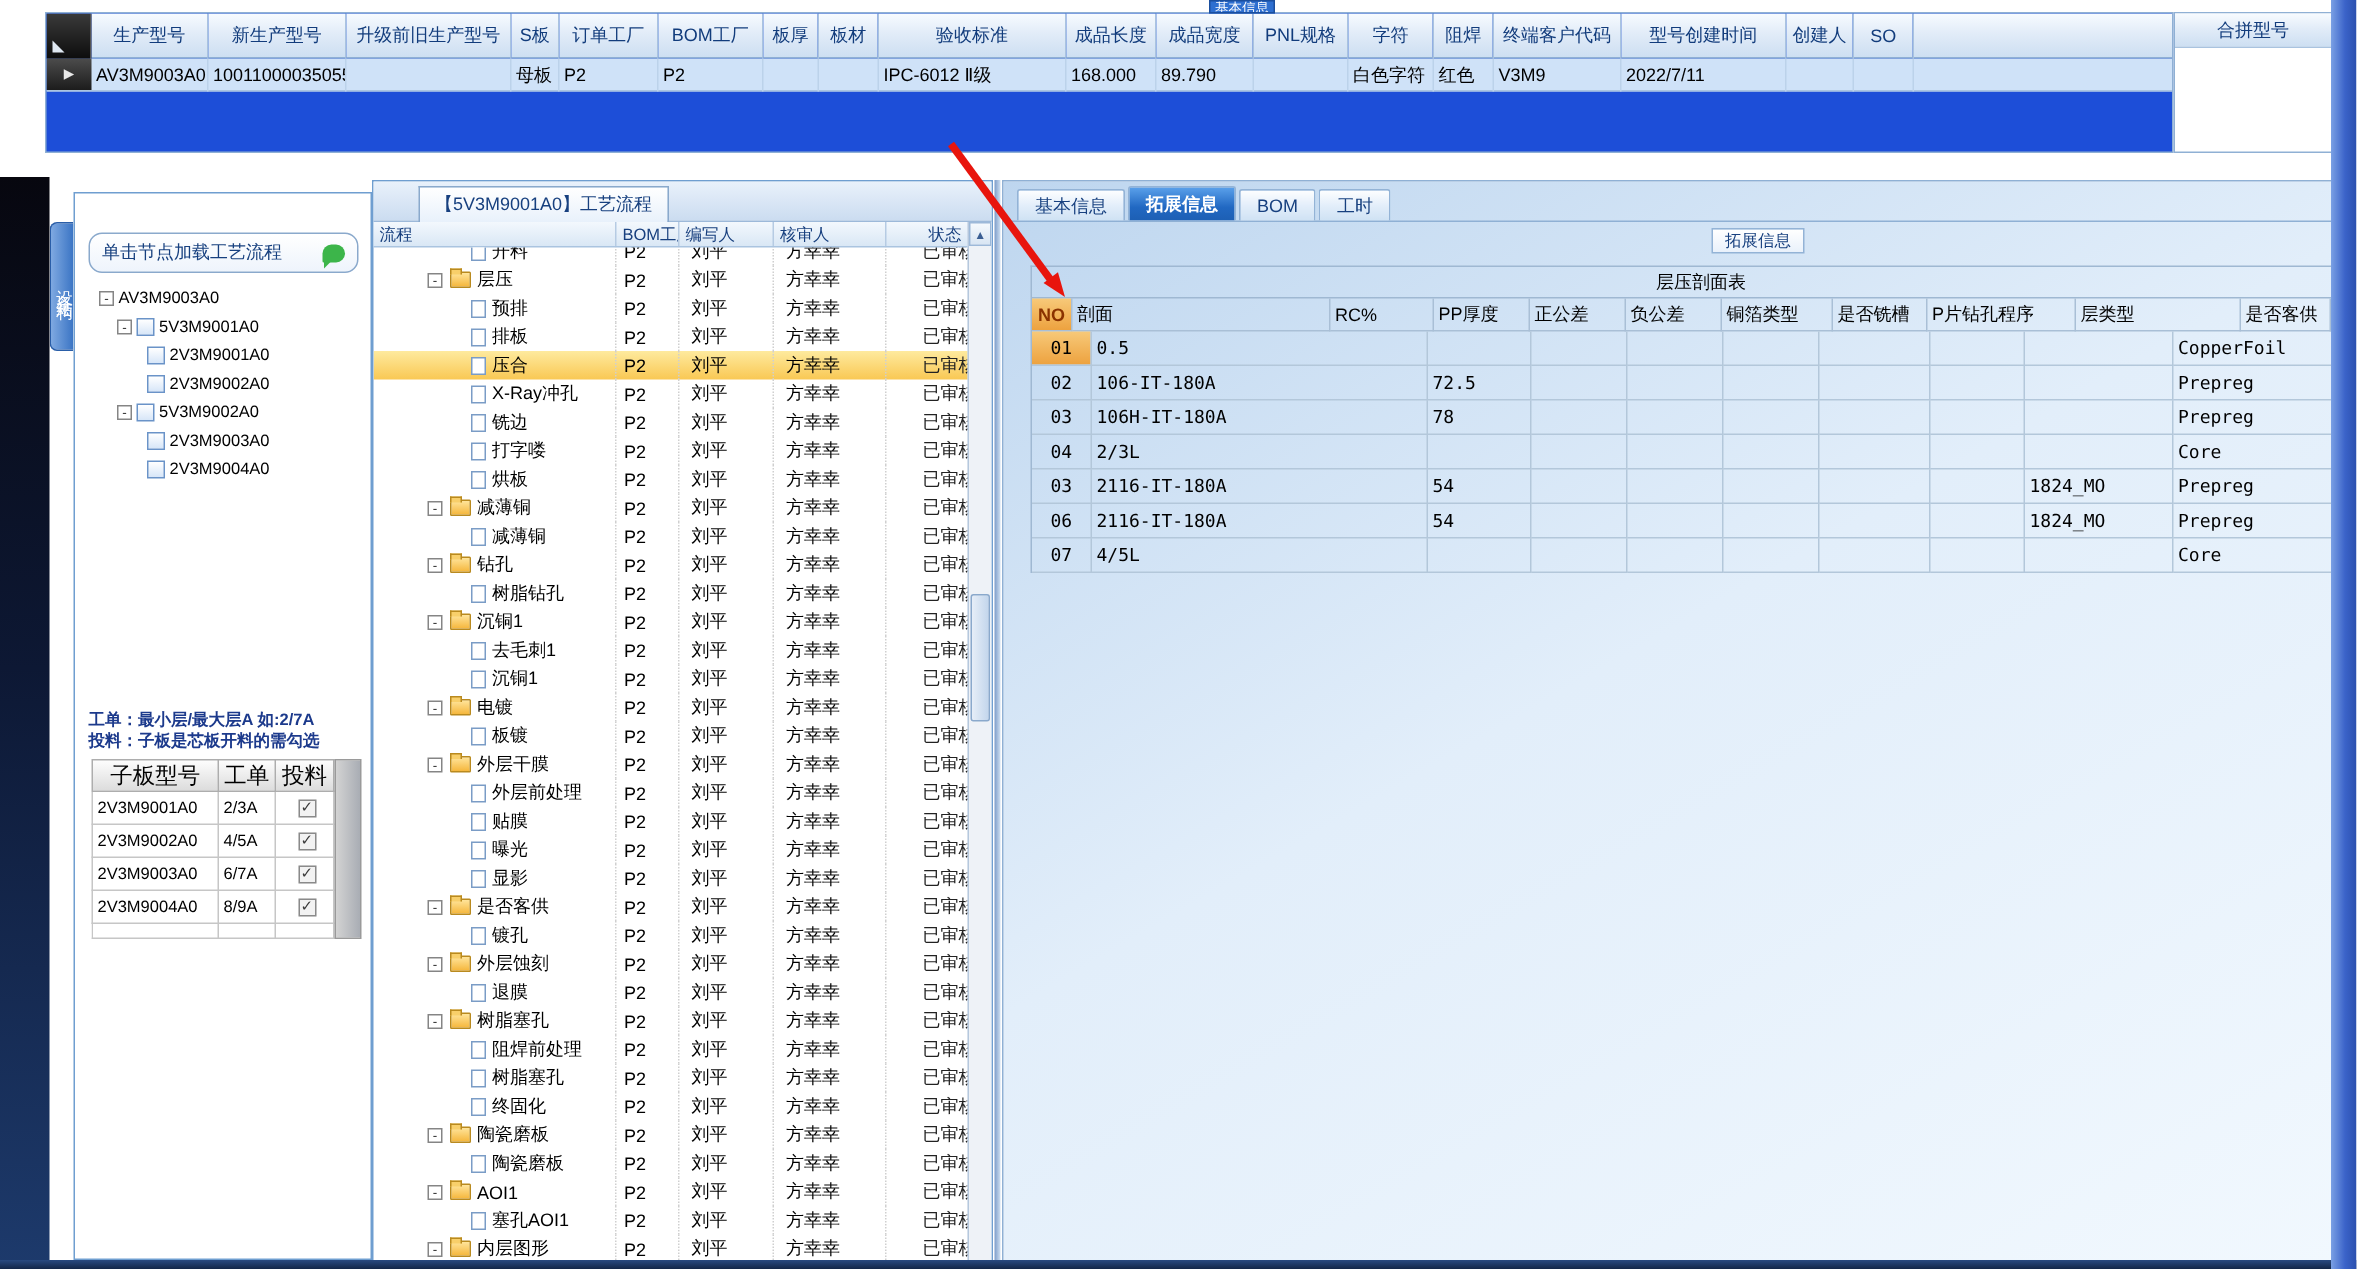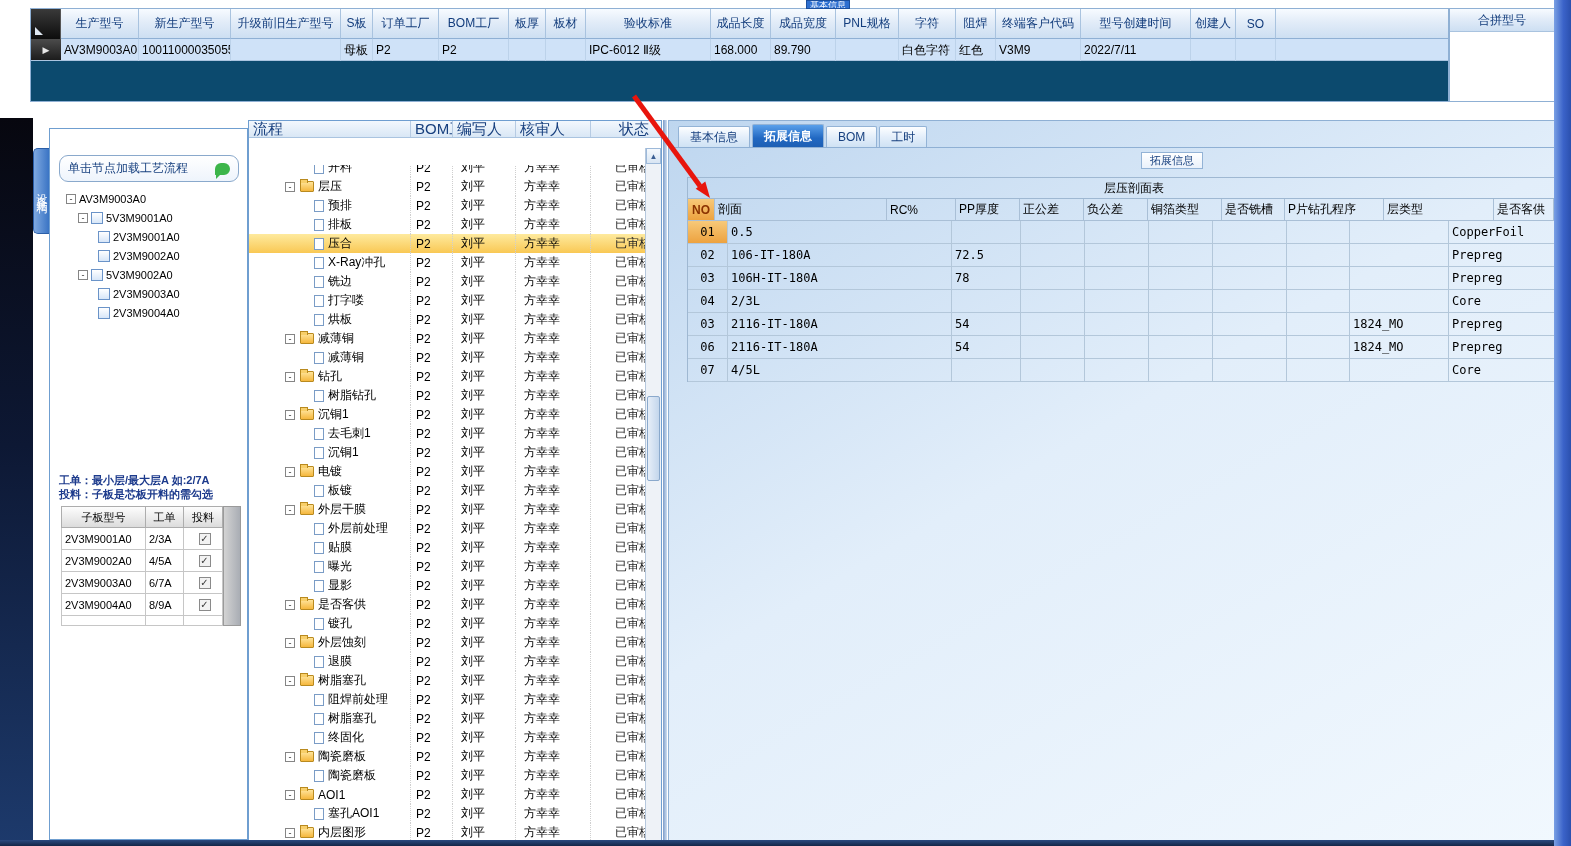--- a/index.html
+++ b/index.html
@@ -1,21 +1,21 @@
 <!DOCTYPE html>
 <html><head>
 <meta charset="utf-8">
 <style>
   *{margin:0;padding:0;box-sizing:border-box}
   html,body{width:1571px;height:846px}
   body{font-family:"Liberation Sans","DejaVu Sans",sans-serif;background:#fff;overflow:hidden;position:relative}
   #screen{position:absolute;left:0;top:0;width:1571px;height:846px;background:#fff;overflow:hidden}
 
   
-  .top-grid{position:absolute;left:30px;top:8px;width:1419px;height:94px;border:1px solid #8fb0d4;background:#0c4a6e;overflow:hidden}
+  .top-grid{position:absolute;left:30px;top:8px;width:1419px;height:94px;border:1px solid #8fb0d4;background:#1d4ed8;overflow:hidden}
   .tg-row{display:flex;width:100%}
   .tg-header{height:30px}
   .tg-corner{width:30px;flex:none;background:linear-gradient(#3a3a3a,#0d0d0d);border-right:1px solid #555;position:relative}
   .tg-corner::after{content:"";position:absolute;left:4px;bottom:4px;width:0;height:0;border-bottom:8px solid #dfe8f2;border-right:8px solid transparent}
   .tg-cols{display:flex;flex:none}
   .tg-h{height:30px;flex:none;display:flex;align-items:center;justify-content:center;font-size:12px;color:#123c7c;background:linear-gradient(#f7fbff,#e2ecf8 45%,#cddff2);border-right:1px solid #a9c3df;border-bottom:1px solid #8fb0d4;overflow:hidden;white-space:nowrap}
   .tg-fill{flex:1;background:linear-gradient(#f7fbff,#e2ecf8 45%,#cddff2);border-bottom:1px solid #8fb0d4}
   .tg-data{height:22px;background:#cfe2f8;border-bottom:1px solid #aac4e0}
   .tg-marker{width:30px;flex:none;background:linear-gradient(#4c4c4c,#1c1c1c);color:#e8e8e8;font-size:9px;display:flex;align-items:center;justify-content:center}
   .tg-vals{display:flex;flex:none}
@@ -60,40 +60,40 @@
   .t-row.root{padding-left:12px}
   .t-row.mid{padding-left:24px}
   .t-row.leaf{padding-left:44px}
   .ebox{width:10px;height:10px;border:1px solid #858585;background:#fff;font-size:9px;line-height:8px;color:#333;display:none;align-items:center;justify-content:center;margin-right:3px;flex:none}
   .t-row .ebox.show{display:inline-flex}
   .nicon{width:12px;height:12px;border:1px solid #6a93c8;background:linear-gradient(#ffffff,#d7e6f8);margin-right:3px;flex:none;display:none}
   .nicon.show{display:inline-block}
   .hints{position:absolute;left:9px;top:344px;font-size:11px;font-weight:bold;color:#1c3a8c;line-height:14px;white-space:nowrap}
   .sub-table{position:absolute;left:11px;top:377px;width:180px}
   .sub-head{display:flex}
-  .sub-h{height:22px;flex:none;display:flex;align-items:center;justify-content:center;font-size:11px;color:#000;background:linear-gradient(#fdfdfd,#dcdcdc);border:1px solid #adadad;border-left:none}
+  .sub-h{height:22px;flex:none;display:flex;align-items:center;justify-content:center;font-size:15px;color:#000;background:linear-gradient(#fdfdfd,#dcdcdc);border:1px solid #adadad;border-left:none}
   .sub-head>div:nth-of-type(1){width:85px;border-left:1px solid #adadad}
   .sub-head>div:nth-of-type(2){width:38px}
   .sub-head>div:nth-of-type(3){width:39px}
   .sub-row{display:flex;height:22px;background:#fff}
   .sub-row>div{border-right:1px solid #c6c6c6;border-bottom:1px solid #c6c6c6;display:flex;align-items:center;font-size:11px;color:#000;padding-left:3px;flex:none;overflow:hidden}
   .sc1{width:85px;border-left:1px solid #c6c6c6}
   .sc2{width:38px}
   .sc3{width:39px;justify-content:center;padding-left:0}
   .sub-row.partial{height:10px;overflow:hidden}
   .cb{width:12px;height:12px;border:1px solid #8a8a8a;background:#f2f2f2;display:inline-flex;align-items:center;justify-content:center;font-size:10px;color:#3a3a3a}
   .cb.checked::after{content:"\2713"}
   .sub-strip{position:absolute;right:0;top:0;bottom:0;width:18px;background:linear-gradient(90deg,#d3d3d3,#a9adb4);border:1px solid #9a9a9a}
 
   
   .mid-panel{position:absolute;left:248px;top:120px;width:414px;height:726px;background:#fff;border:1px solid #6f9ed0;z-index:5;overflow:hidden}
   .mp-strip{height:27px;background:linear-gradient(#e9f1fb,#cbdcf0);border-bottom:1px solid #9db9d9;position:relative}
   .mp-title-tab{position:absolute;left:30px;top:3px;height:24px;line-height:22px;padding:0 10px;background:linear-gradient(#ffffff,#e8f1fb);border:1px solid #8aa9cc;border-bottom:none;font-size:12px;color:#17407f;white-space:nowrap}
   .mp-head{display:flex;height:17px;background:linear-gradient(#f3f8fd,#d9e7f5);border-bottom:1px solid #aac4e0}
-  .mp-h{font-size:15px;color:#173f7e;display:flex;align-items:center;padding-left:4px;border-right:1px solid #b6cbe3;flex:none;overflow:hidden;white-space:nowrap}
+  .mp-h{font-size:11px;color:#173f7e;display:flex;align-items:center;padding-left:4px;border-right:1px solid #b6cbe3;flex:none;overflow:hidden;white-space:nowrap}
   .mp-head>div:nth-of-type(1){width:162px}
   .mp-head>div:nth-of-type(2){width:42px}
   .mp-head>div:nth-of-type(3){width:63px}
   .mp-head>div:nth-of-type(4){width:75px}
   .mp-head>div:nth-of-type(5){width:72px;padding-left:28px}
   .p-rows{position:absolute;left:0;top:44px;right:0;bottom:0;overflow:hidden}
   .p-rows-inner{margin-top:-7px}
   .p-row{display:flex;height:19px;align-items:center;font-size:12px;color:#000;white-space:nowrap}
   .p-row>div{flex:none;overflow:hidden;height:19px;display:flex;align-items:center}
   .pc1{width:162px;border-right:1px dotted #cfcfcf;padding-left:64px}
@@ -306,20 +306,23 @@
       <div class="sub-row partial">
           <div class="sc1"></div>
           <div class="sc2"></div>
           <div class="sc3"></div>
         </div>
       <div class="sub-strip"></div>
     </div>
   </div>
 
   <div class="mid-panel">
+    <div class="mp-strip">
+      <div class="mp-title-tab">【5V3M9001A0】工艺流程</div>
+    </div>
     <div class="mp-head">
 
     <div class="mp-h">流程</div>
         <div class="mp-h">BOM工厂</div>
         <div class="mp-h">编写人</div>
         <div class="mp-h">核审人</div>
         <div class="mp-h">状态</div>
       </div>
     <div class="p-rows">
       <div class="p-rows-inner">

